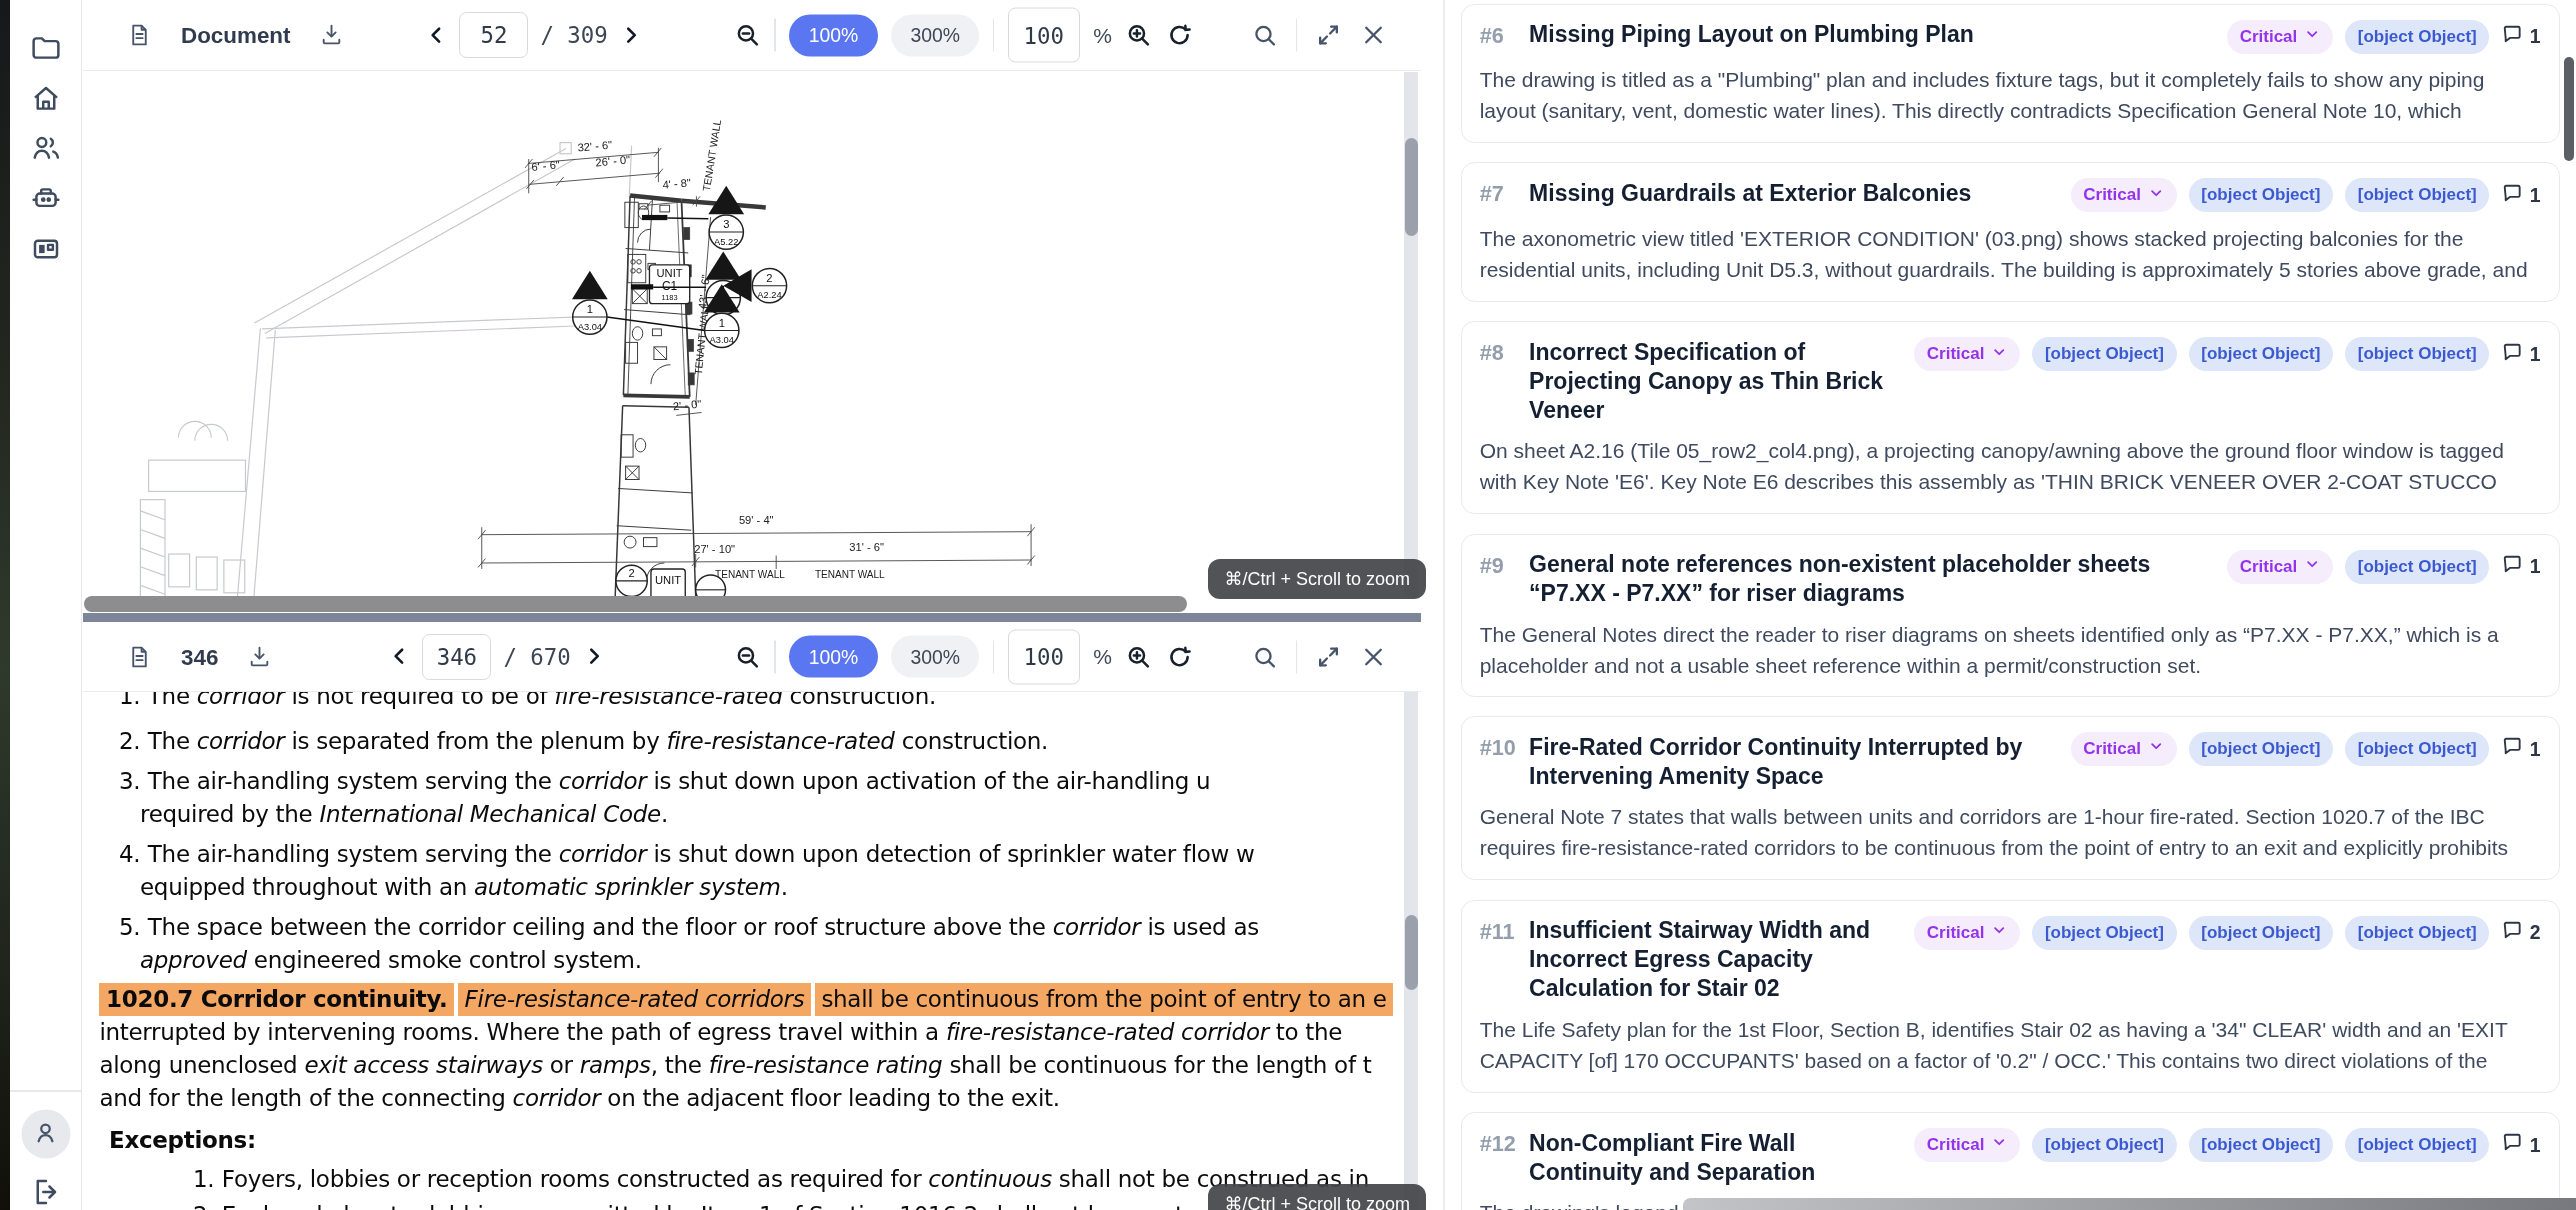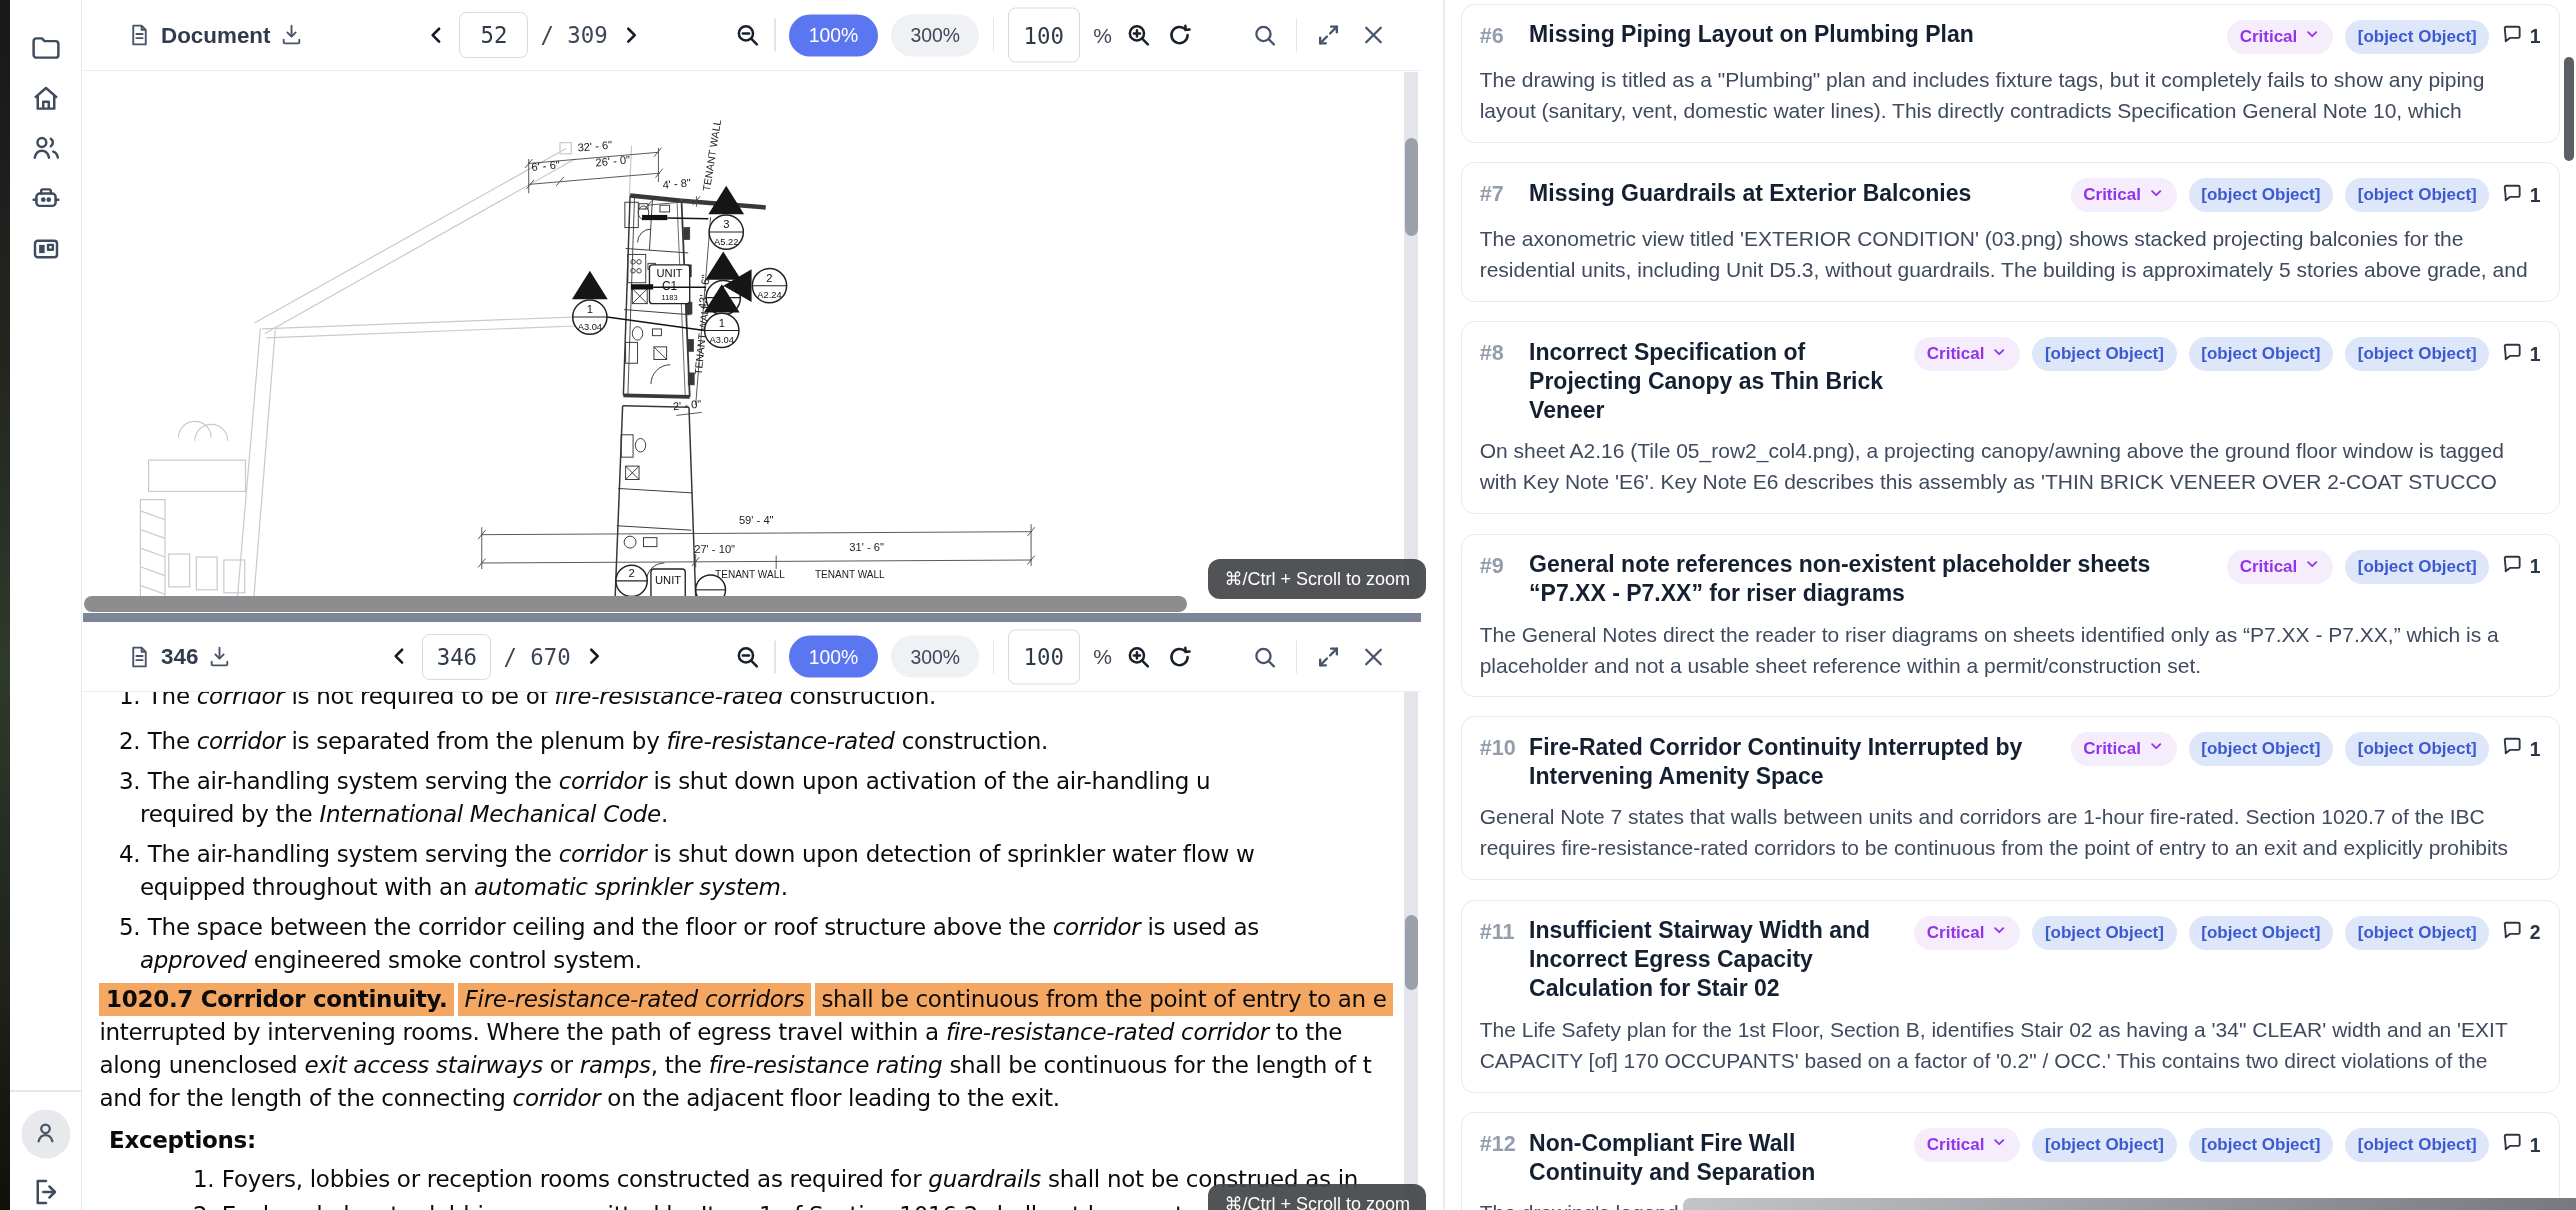--- a/index.html
+++ b/index.html
@@ -18,21 +18,21 @@
   .avatar{position:absolute;left:50%;top:1134px;transform:translate(-50%,-50%);width:49px;height:49px;border-radius:50%;background:#e8e9ed;color:#475569;display:flex;align-items:center;justify-content:center}
   .avatar svg{width:30px;height:30px}
 
   
   .viewer{background:#fff}
   .viewer-top{left:83px;top:0;width:1338px;height:613px;overflow:hidden}
   .viewer-bottom{left:83px;top:622px;width:1338px;height:589px;overflow:hidden}
   .toolbar{position:absolute;left:0;top:0;width:100%;background:#fff;border-bottom:1.5px solid #e9ebee;z-index:5}
   .toolbar.tb-top{height:71px}
   .toolbar.tb-bot{height:70px}
-  .tb-left{position:absolute;left:43px;top:50%;transform:translateY(-50%);display:flex;align-items:center;gap:8px}
+  .tb-left{position:absolute;left:43px;top:50%;transform:translateY(-50%);display:flex;align-items:flex-end;gap:28px}
   .tb-center{position:absolute;top:50%;transform:translateY(-50%);display:flex;align-items:center;gap:12px}
   .tb-zoomgrp{position:absolute;left:651px;top:50%;transform:translateY(-50%);display:flex;align-items:center;gap:13.4px}
   .tb-right{position:absolute;right:34px;top:50%;transform:translateY(-50%);display:flex;align-items:center;gap:18px}
   .tb-title{font-size:22.4px;font-weight:700;color:#303b4d}
   .tb-ic{width:27px;height:27px;color:#46536a;display:flex;align-items:center;justify-content:center}
   .tb-ic svg{width:25px;height:25px}
   .tb-ic.dark{color:#17202b}
   .chev{width:22.4px;height:25px;color:#111827;display:flex;align-items:center;justify-content:center}
   .chev svg{width:19.4px;height:22.4px}
   .pg-input{width:69px;height:46px;border:1.5px solid #d6dade;border-radius:7.5px;text-align:center;font-family:"DejaVu Sans Mono",monospace;font-size:22.4px;color:#2f3a49;background:#fff}
@@ -452,21 +452,21 @@
       <div class="doc-line l-par mt8"><span class="hl"><b>1020.7 Corridor continuity.</b></span><span class="hl"><i>Fire-resistance-rated corridors</i></span><span class="hl">shall be continuous from the point of entry to an e</span></div>
 
       <div class="doc-line l-par">interrupted by intervening rooms. Where the path of egress travel within a <i>fire-resistance-rated corridor</i> to the</div>
 
       <div class="doc-line l-par">along unenclosed <i>exit access stairways</i> or <i>ramps</i>, the <i>fire-resistance rating</i> shall be continuous for the length of t</div>
 
       <div class="doc-line l-par">and for the length of the connecting <i>corridor</i> on the adjacent floor leading to the exit.</div>
 
       <div class="doc-line l-head mt12">Exceptions:</div>
 
-      <div class="doc-line l-exc mt8"><span class="n">1.</span>Foyers, lobbies or reception rooms constructed as required for <i>guardrails</i> shall not be construed as in</div>
+      <div class="doc-line l-exc mt8"><span class="n">1.</span>Foyers, lobbies or reception rooms constructed as required for <i>continuous</i> shall not be construed as in</div>
 
       <div class="doc-line l-exc"><span class="n">2.</span>Enclosed elevator lobbies as permitted by Item 1 of Section 1016.2 shall not be constr</div>
 
   </div>
 
   <div class="toolbar tb-bot">
     <div class="tb-left">
       <span class="tb-ic">
           <svg viewBox="0 0 24 24" fill="none" stroke="currentColor" stroke-width="1.8" stroke-linejoin="round">
             <path d="M6 3h8l4 4v14H6z"></path>

